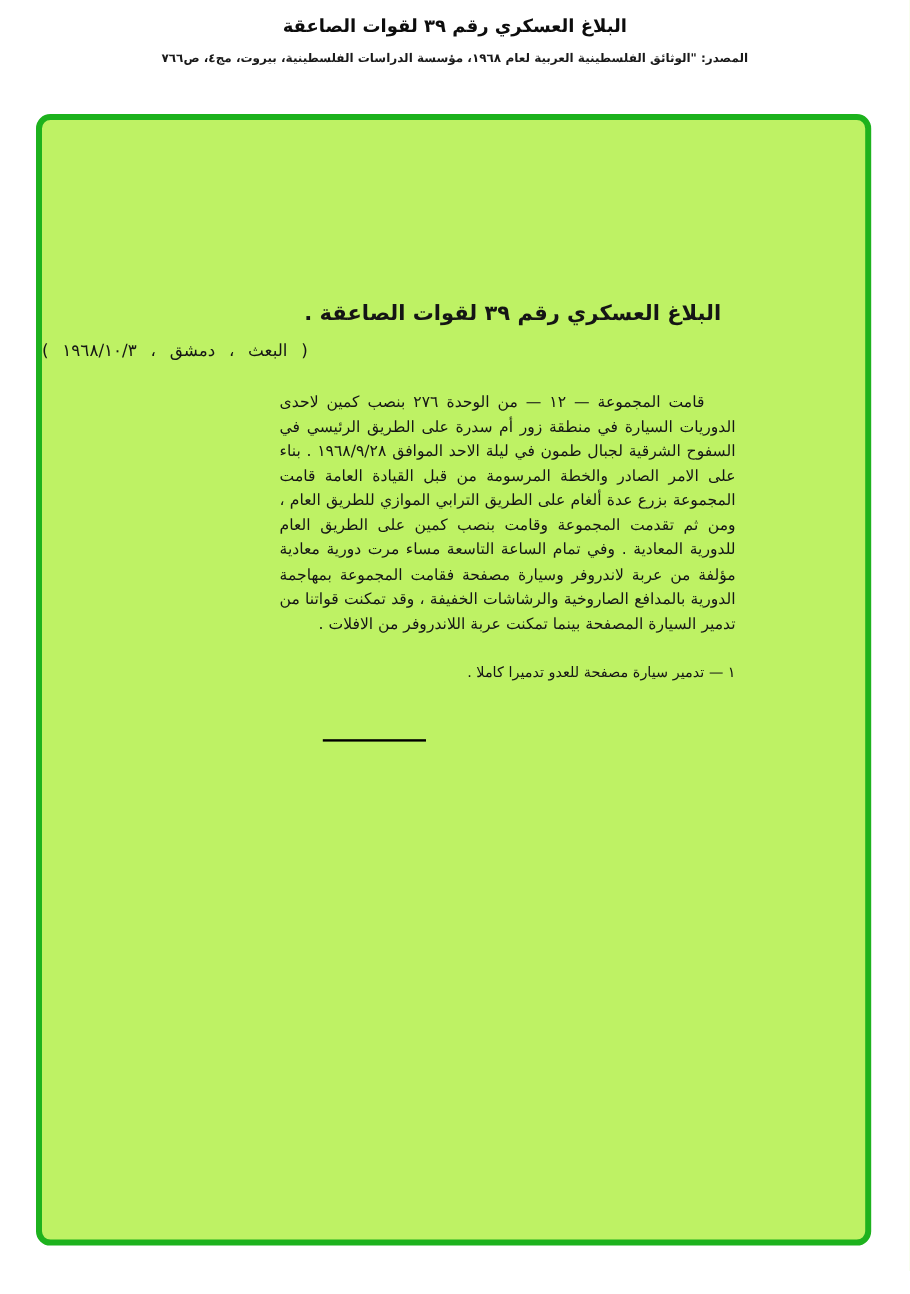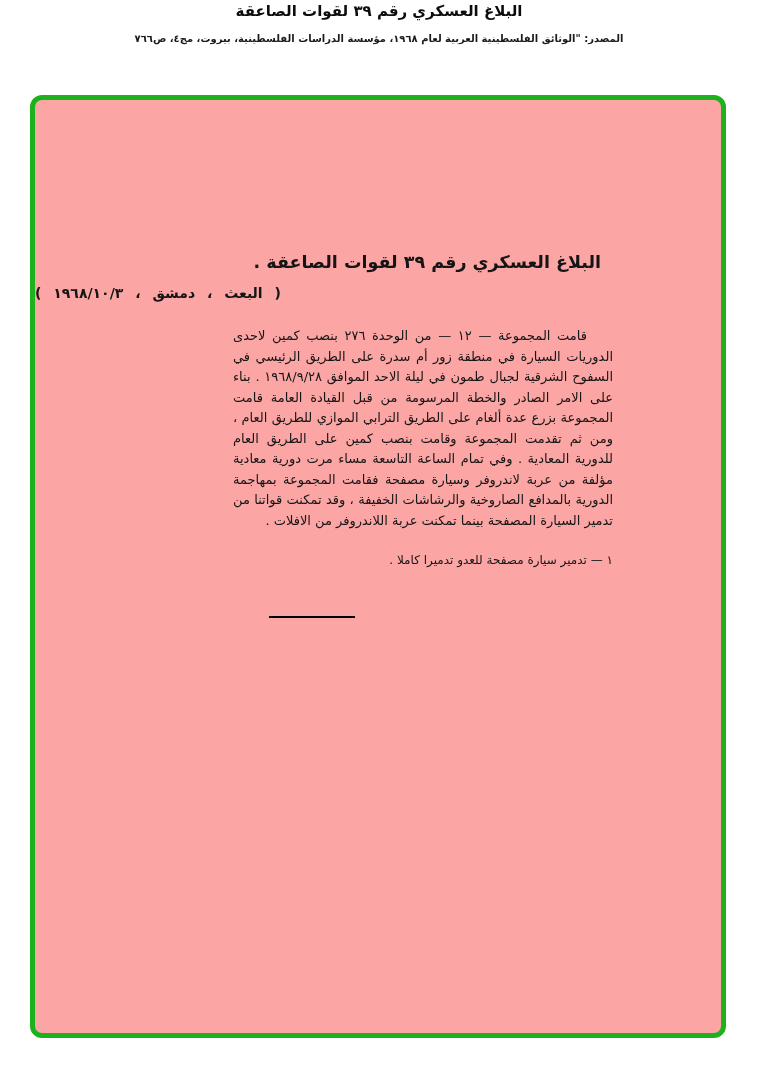--- a/index.html
+++ b/index.html
@@ -16,61 +16,61 @@
   .page {
     position: relative;
     width: 758px;
     height: 1078px;
     background: #ffffff;
   }
   
   .page-header {
     direction: rtl;
     text-align: center;
-    padding-top: 2px;
+    padding-top: 13px;
   }
   .header-title {
     font-size: 15px;
     font-weight: bold;
     letter-spacing: 0.2px;
   }
   .header-source {
     font-size: 10px;
     font-weight: bold;
     margin-top: 13px;
     color: #1a1a1a;
   }
   
   .doc-box {
     position: absolute;
     left: 30px;
     top: 95px;
     width: 696px;
     height: 943px;
-    background: #fca5a5;
+    background: #bef264;
     border: 5px solid #1db21d;
     border-radius: 12px;
   }
   
   .doc-content {
     direction: rtl;
     padding: 152px 62px 0 0;
     width: 640px;
     color: #151515;
   }
   .doc-title {
     font-size: 17.5px;
     font-weight: bold;
     text-align: right;
     margin: 0 12px 0 0;
     letter-spacing: 0.3px;
   }
   .doc-dateline {
     font-size: 14px;
-    font-weight: bold;
+    font-weight: normal;
     text-align: left;
     width: 578px;
     margin-top: 13px;
     word-spacing: 7px;
   }
   .doc-para {
     width: 380px;
     margin: 25px 0 0 0;
     text-align: justify;
     font-size: 13px;

